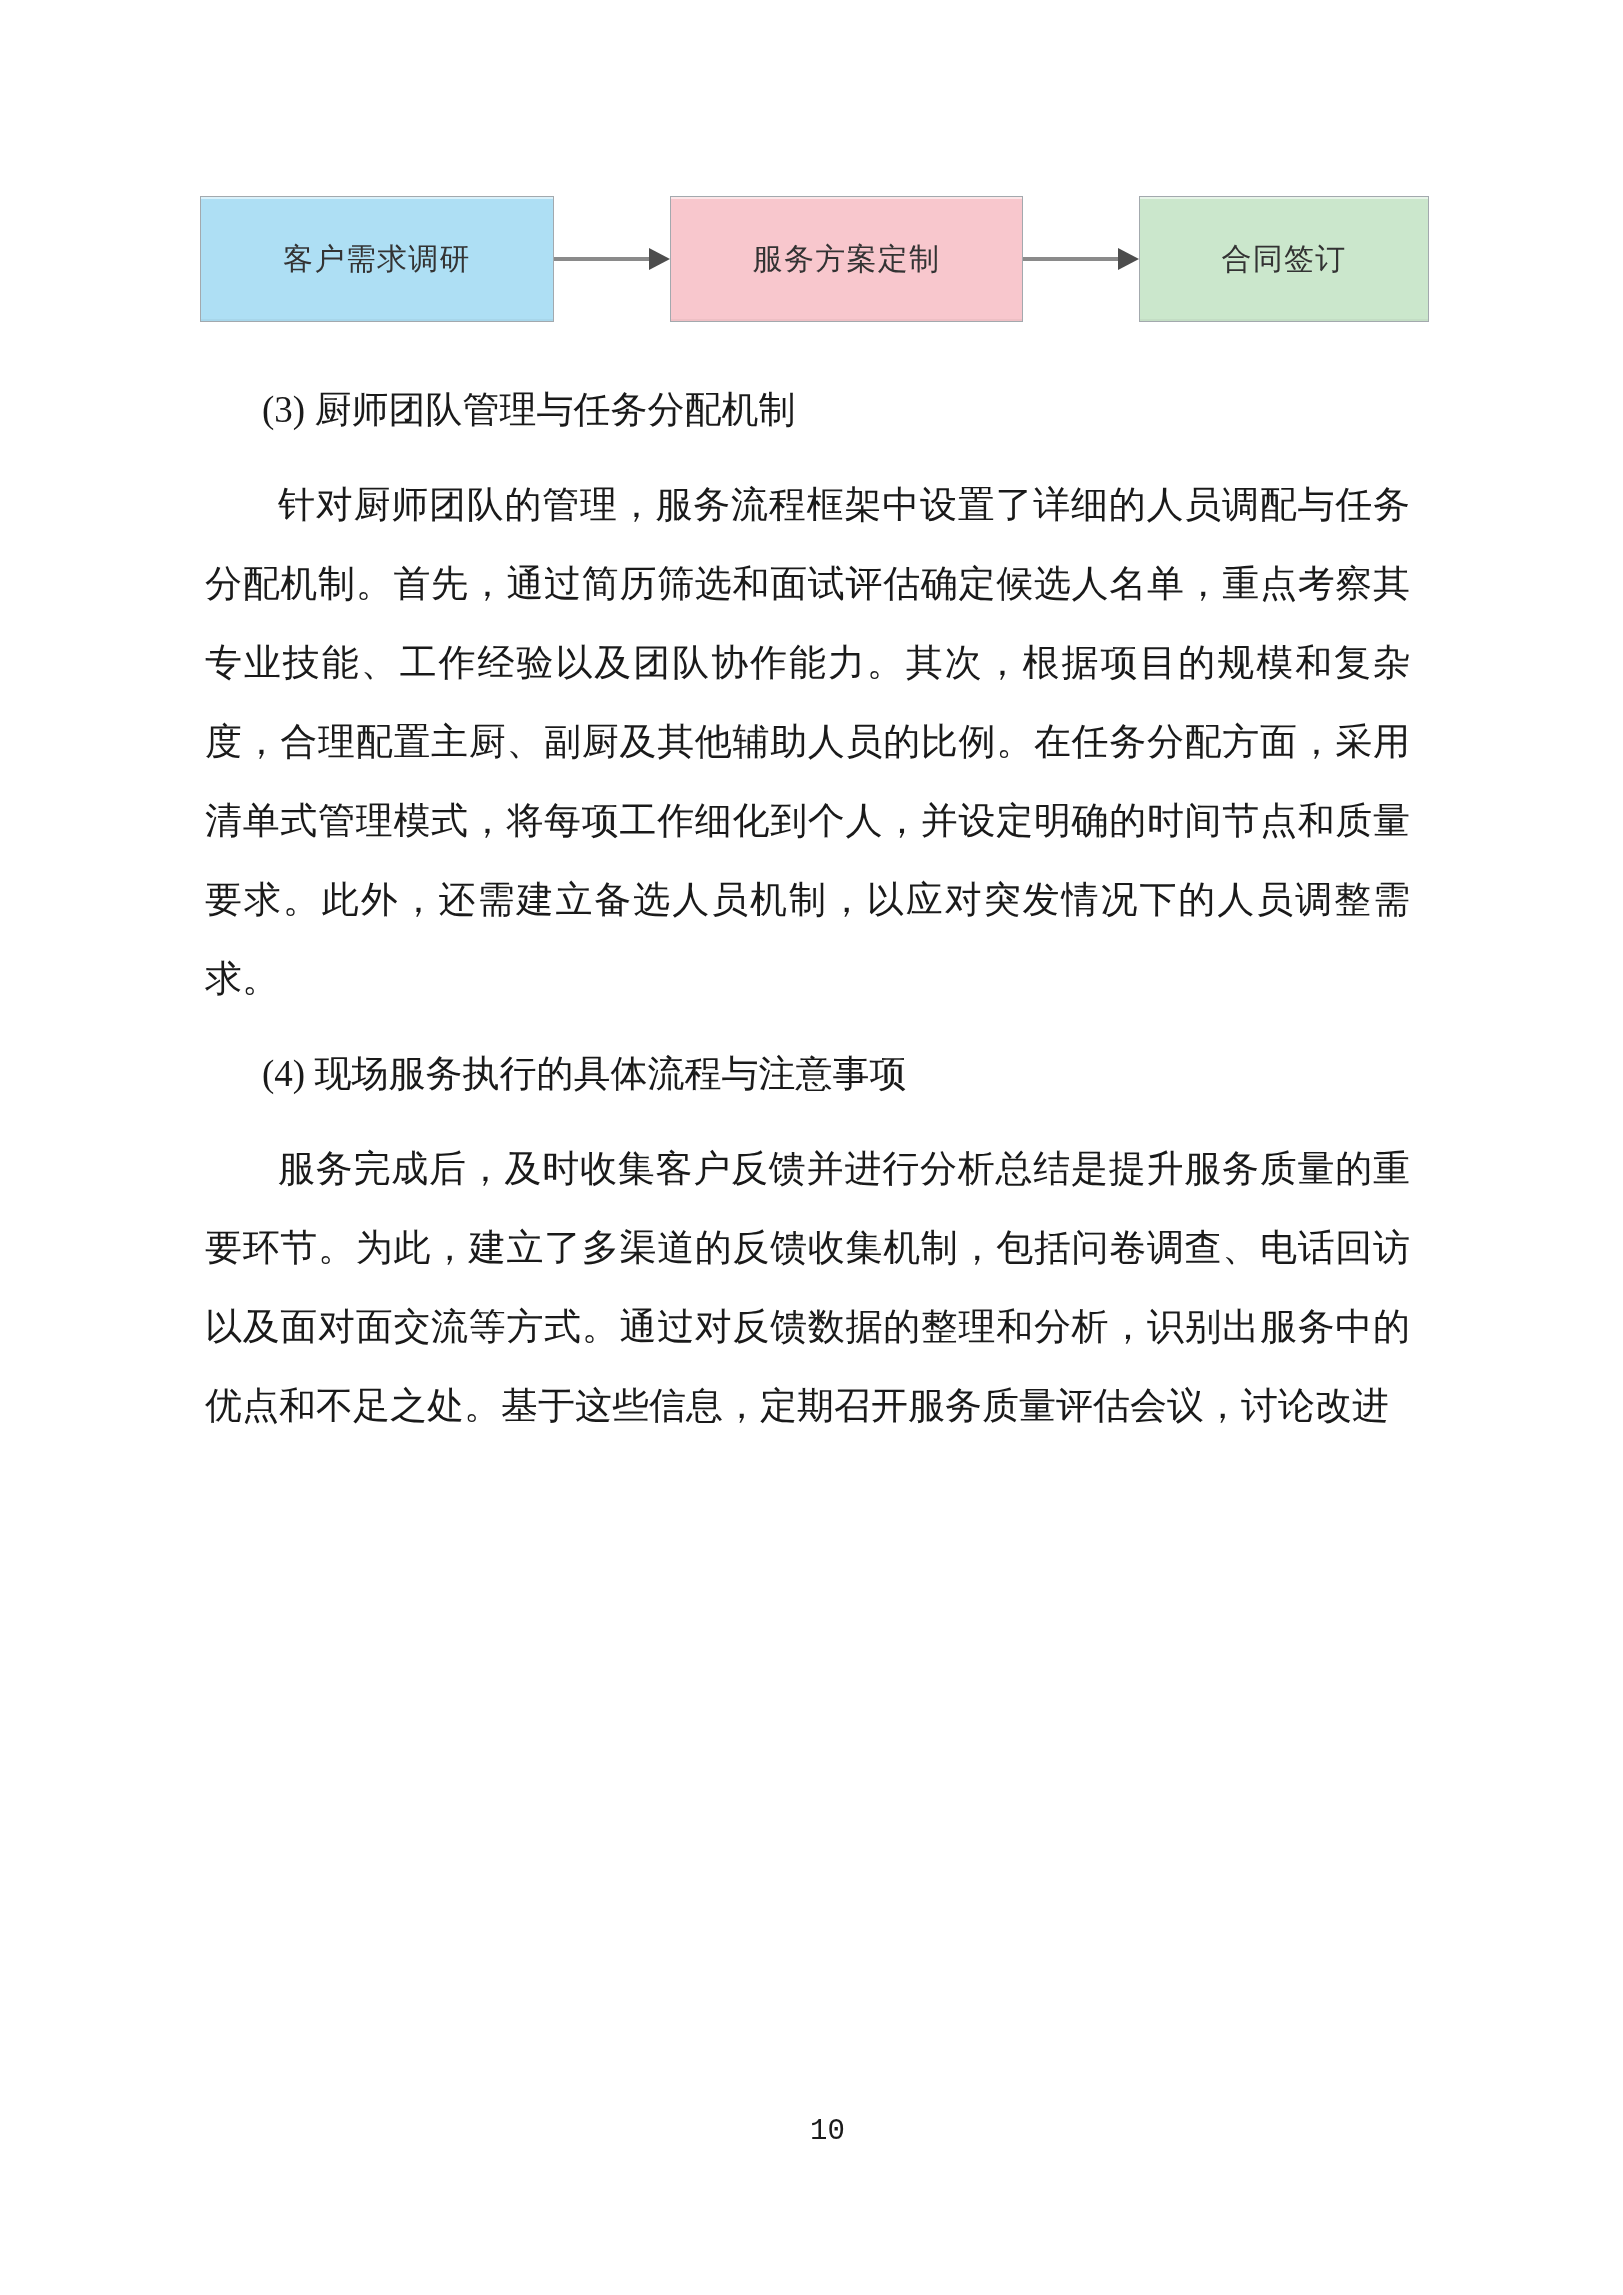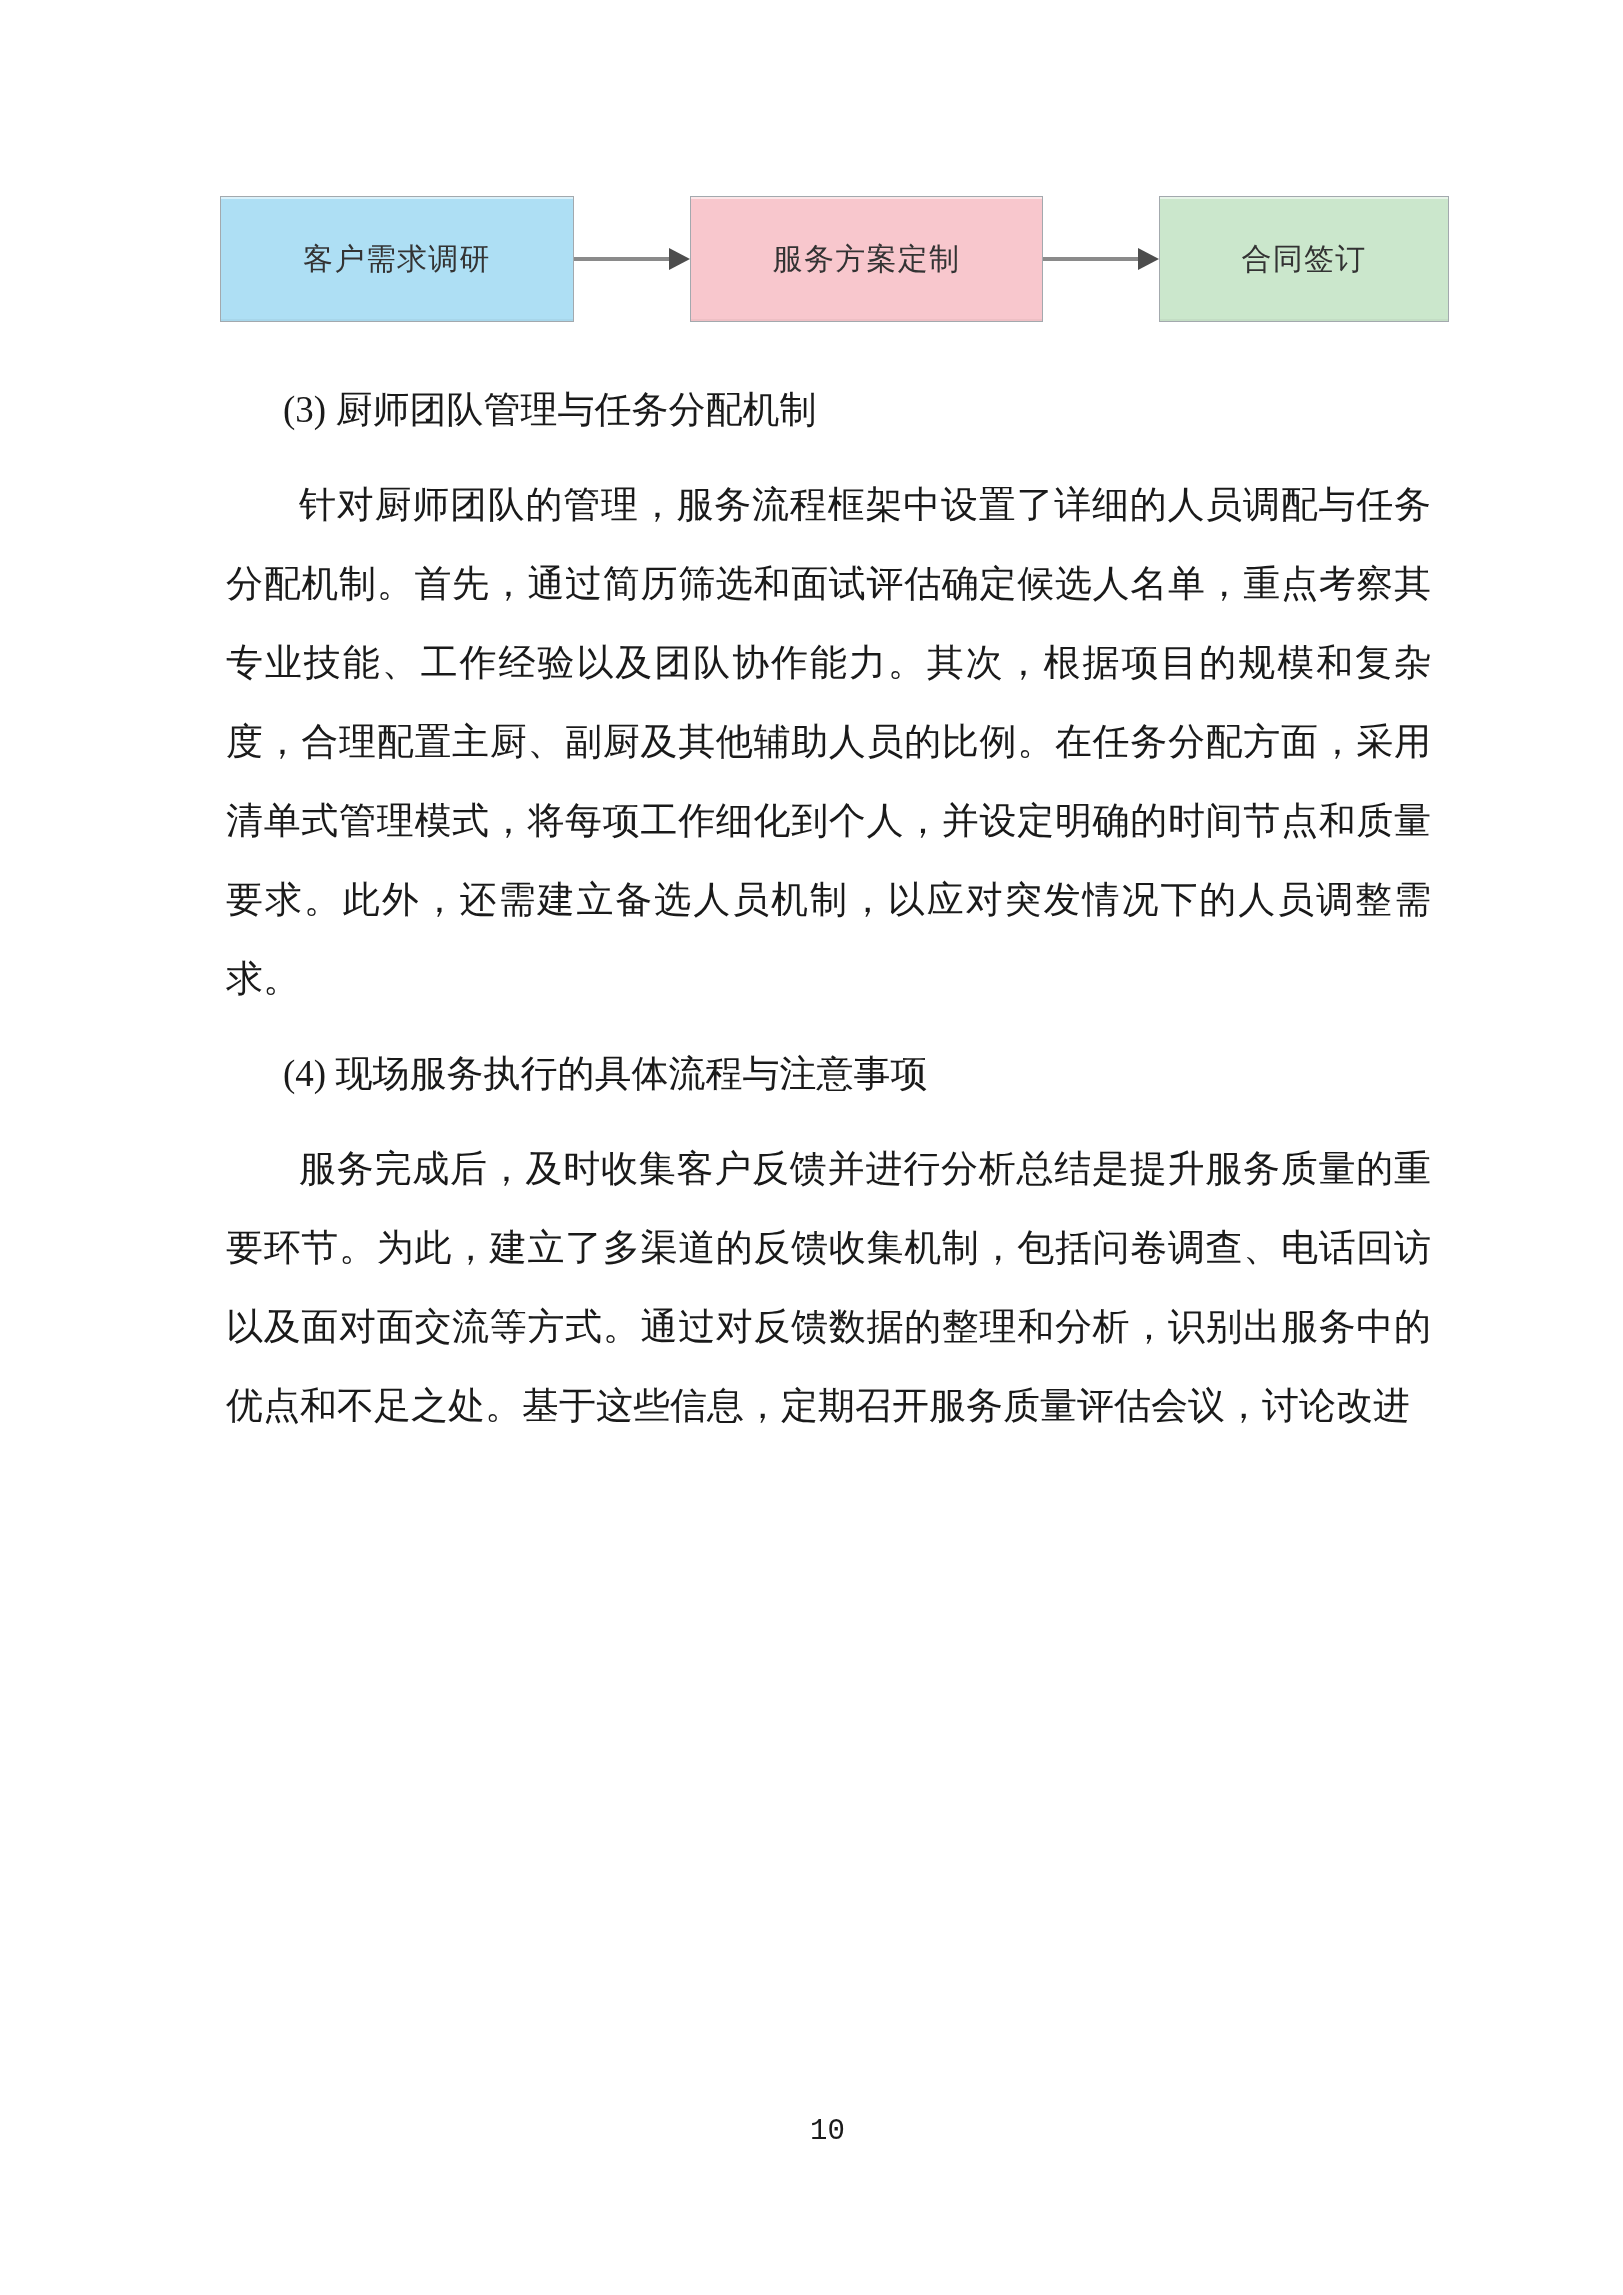--- a/index.html
+++ b/index.html
@@ -11,21 +11,21 @@
     background: #ffffff;
     font-family: "Liberation Serif", serif;
     color: #1a1a1a;
     overflow: hidden;
   }
 
   
   .flowchart {
     position: absolute;
     top: 196px;
-    left: 220px;
+    left: 200px;
     display: flex;
     align-items: center;
   }
   .flow-node {
     height: 126px;
     box-sizing: border-box;
     border: 1.3px solid #a3a9ae;
     display: flex;
     align-items: center;
     justify-content: center;
@@ -49,21 +49,21 @@
     width: 0; height: 0;
     border-left: 21px solid #4d4d4d;
     border-top: 11.8px solid transparent;
     border-bottom: 11.8px solid transparent;
   }
 
   
   .body-text {
     position: absolute;
     top: 370px;
-    left: 210px;
+    left: 189px;
     width: 1237px;
     font-size: 37px;
     line-height: 79px;
     text-align: justify;
   }
   .body-text h3 {
     margin: 0;
     font-size: 37px;
     font-weight: normal;
     text-indent: 73px;

